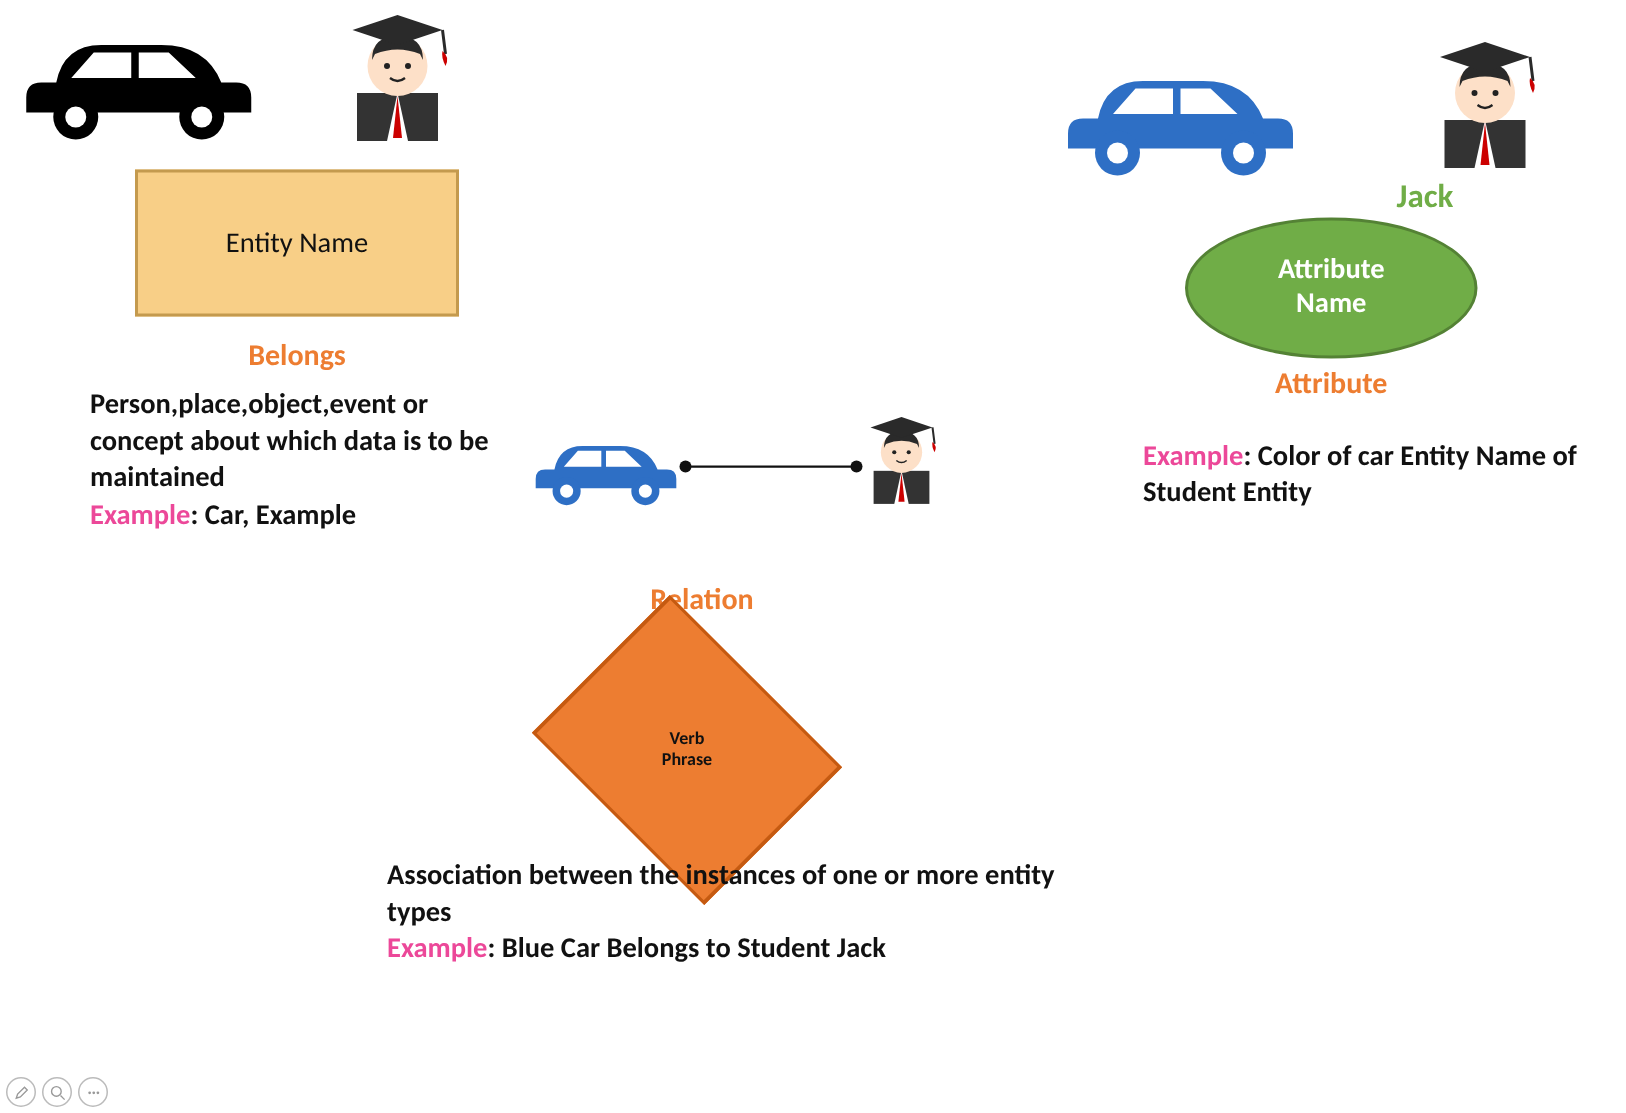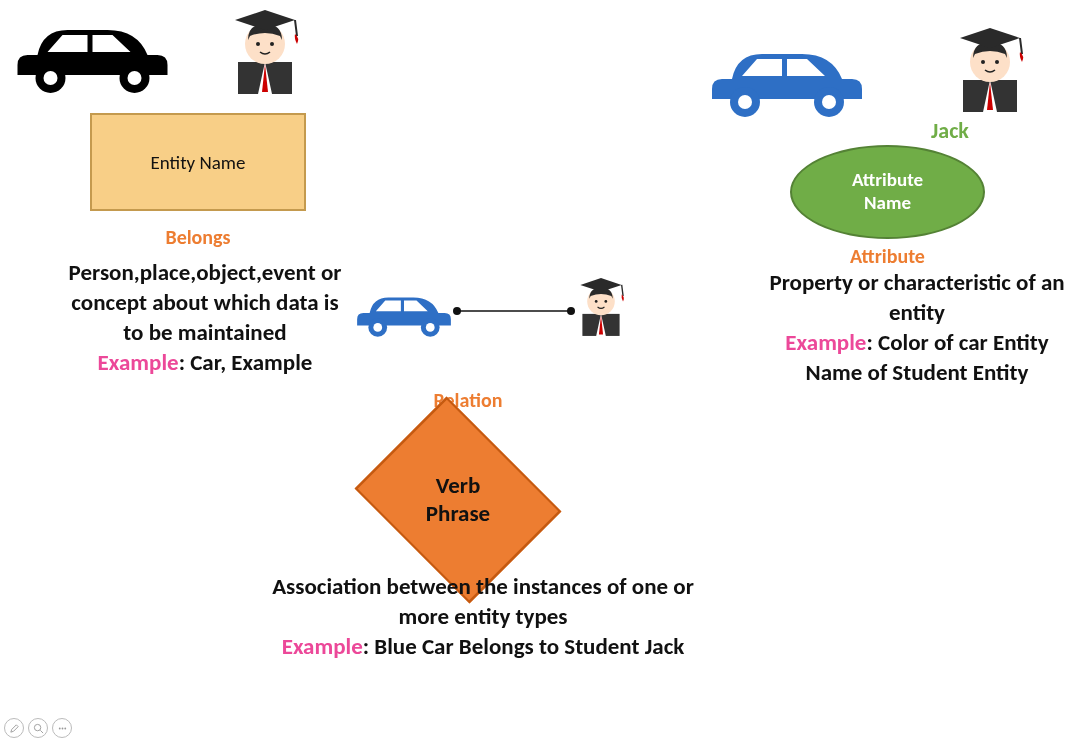--- a/index.html
+++ b/index.html
@@ -19,21 +19,21 @@
     width: 216px; height: 98px;
     background: #f8cf87;
     border: 2px solid #c49a4e;
     display: flex; align-items: center; justify-content: center;
     font-size: 19px; font-weight: 400; color: #111;
   }
   .section-title {
     color: #ed7d31; font-size: 20px; font-weight: 700;
     text-align: center;
   }
-  .desc { font-size: 23px; color: #111; line-height: 1.3; font-weight: 600; text-align: center; }
+  .desc { font-size: 19px; color: #111; line-height: 1.3; font-weight: 600; }
   .example-label { color: #ec4899; font-weight: 700; }
 
   
   .attr-ellipse {
     left: 790px; top: 145px;
     width: 195px; height: 94px;
     background: #70ad47;
     border: 2px solid #548235;
     border-radius: 50%;
     display: flex; align-items: center; justify-content: center;
@@ -53,21 +53,21 @@
   }
   .diamond {
     width: 130px; height: 130px;
     background: #ed7d31;
     border: 2px solid #c55a11;
     transform: rotate(45deg) scaleX(1.25);
     position: absolute;
   }
   .diamond-text {
     position: relative; z-index: 2;
-    text-align: center; font-size: 23px; font-weight: 700; color: #111;
+    text-align: center; font-size: 12px; font-weight: 700; color: #111;
     line-height: 1.2;
   }
 
   
   .toolbar {
     left: 4px; bottom: 4px;
     display: flex; gap: 4px;
   }
   .tb-icon {
     width: 20px; height: 20px;
@@ -141,21 +141,21 @@
 <div class="abs attr-ellipse">
   <div>
     <span>Attribute</span><br>
     <span>Name</span>
   </div>
 </div>
 
 <div class="abs section-title" style="left:790px; top:244px; width:195px;">Attribute</div>
 
 <div class="abs desc" style="left:762px; top:268px; width:310px;">
-  <span>Property or characteristic of an entity</span><br>
+  <br>
   <span class="example-label">Example</span><span>: Color of car Entity Name of Student Entity</span>
 </div>
 
 <svg class="abs" style="left:354px; top:284px; width:100px; height:58px;" viewBox="0 0 160 90">
   <path d="M25 45 Q30 20 55 20 L95 20 Q125 20 135 45 L145 45 Q155 45 155 55 L155 65 L5 65 L5 55 Q5 45 15 45 Z" fill="#2e6fc5"></path>
   <path d="M35 42 L50 25 L75 25 L75 42 Z M80 42 L80 25 L100 25 L118 42 Z" fill="#fff"></path>
   <circle cx="38" cy="68" r="15" fill="#2e6fc5"></circle>
     <circle cx="38" cy="68" r="7" fill="#fff"></circle>
   <circle cx="122" cy="68" r="15" fill="#2e6fc5"></circle>
     <circle cx="122" cy="68" r="7" fill="#fff"></circle>

